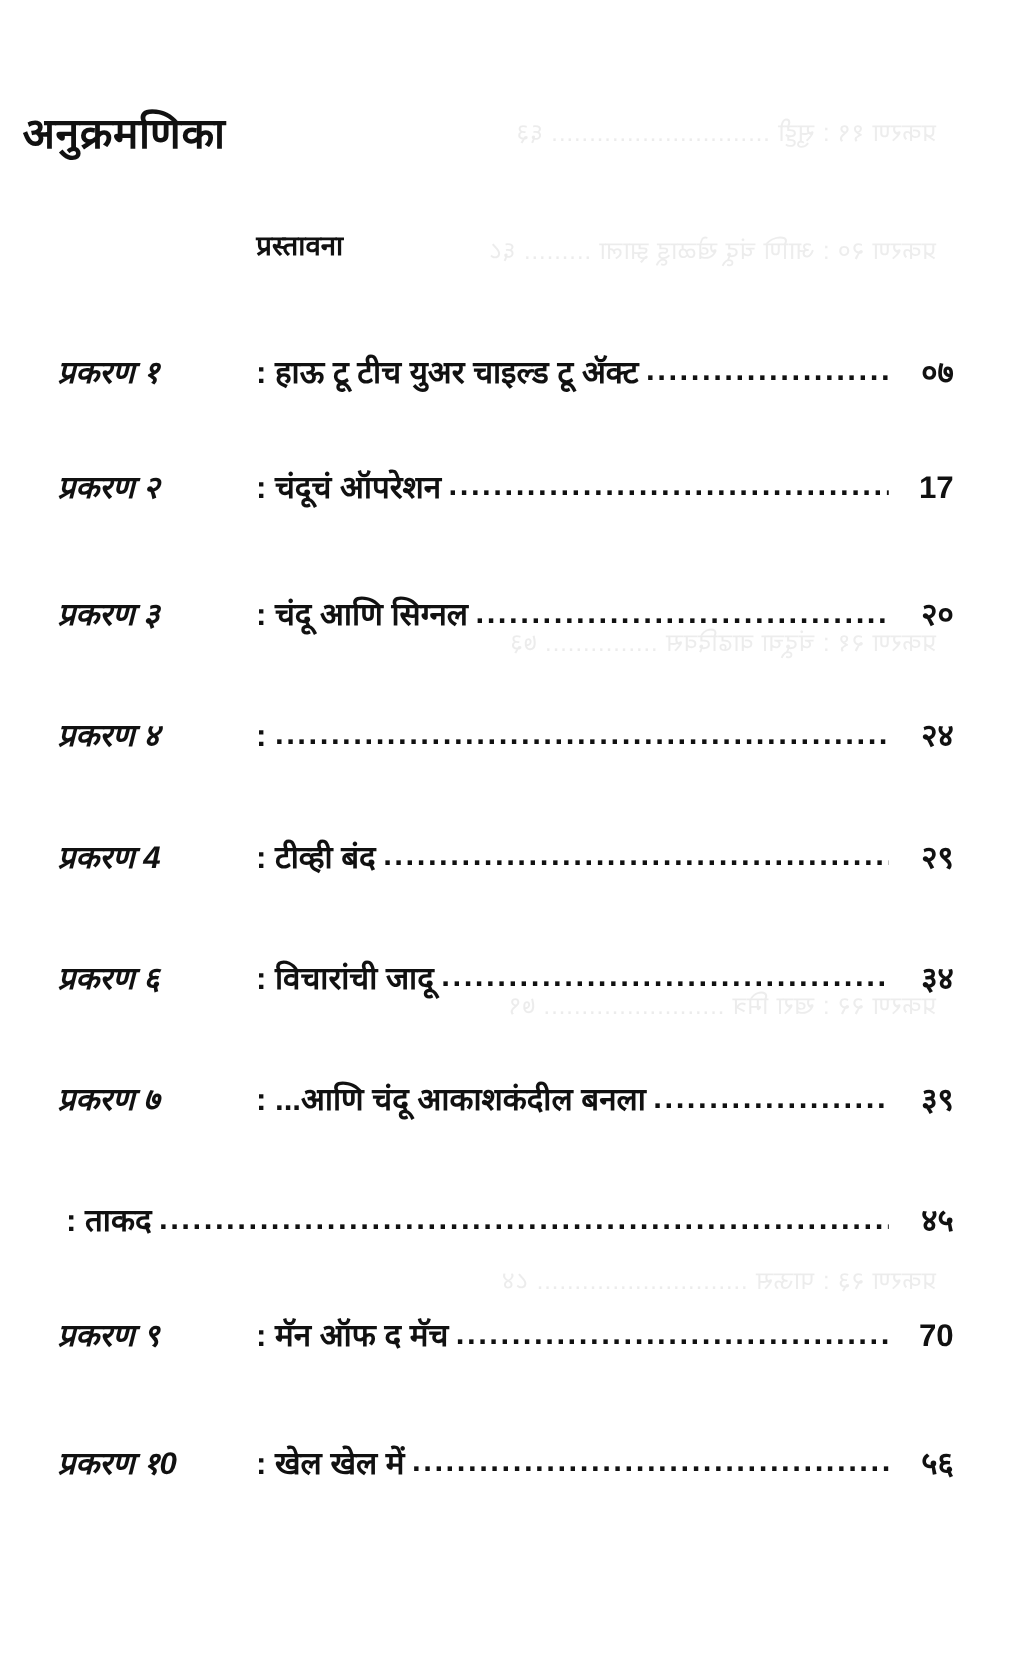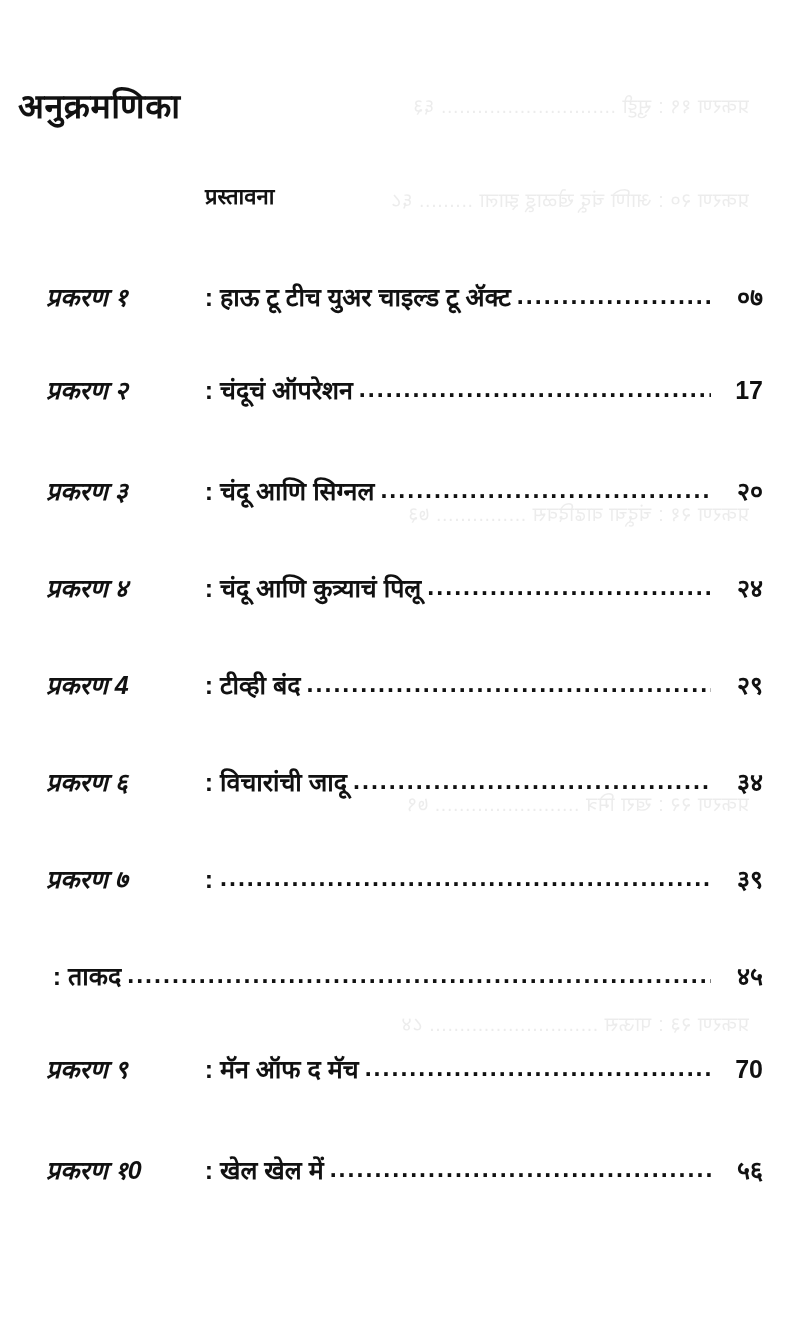--- a/index.html
+++ b/index.html
@@ -146,21 +146,20 @@
       <span class="chapter-label">प्रकरण ३</span>
       <span class="colon">:</span>
       <span class="chapter-title">चंदू आणि सिग्नल</span>
       <span class="dots">...................................................................</span>
       <span class="page-num">२०</span>
     </div>
 
     <div class="toc-row">
       <span class="chapter-label">प्रकरण ४</span>
       <span class="colon">:</span>
-      <span class="chapter-title">चंदू आणि कुत्र्याचं पिलू</span>
       <span class="dots">...................................................................</span>
       <span class="page-num">२४</span>
     </div>
 
     <div class="toc-row">
       <span class="chapter-label">प्रकरण 4</span>
       <span class="colon">:</span>
       <span class="chapter-title">टीव्ही बंद</span>
       <span class="dots">...................................................................</span>
       <span class="page-num">२९</span>
@@ -170,20 +169,21 @@
       <span class="chapter-label">प्रकरण ६</span>
       <span class="colon">:</span>
       <span class="chapter-title">विचारांची जादू</span>
       <span class="dots">...................................................................</span>
       <span class="page-num">३४</span>
     </div>
 
     <div class="toc-row">
       <span class="chapter-label">प्रकरण ७</span>
       <span class="colon">:</span>
+      <span class="chapter-title">...आणि चंदू आकाशकंदील बनला</span>
       <span class="dots">...................................................................</span>
       <span class="page-num">३९</span>
     </div>
 
     <div class="toc-row">
       <span class="colon">:</span>
       <span class="chapter-title">ताकद</span>
       <span class="dots">...................................................................</span>
       <span class="page-num">४५</span>
     </div>

